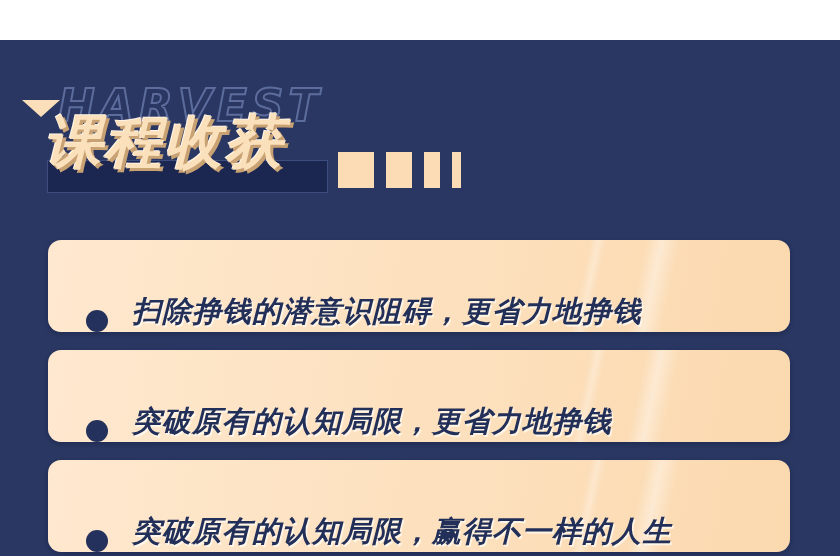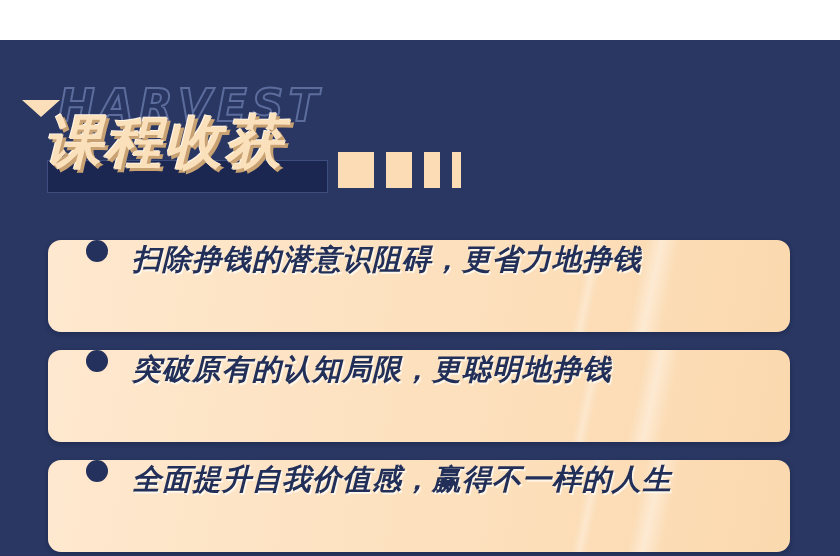--- a/index.html
+++ b/index.html
@@ -113,21 +113,21 @@
   }
 
   .card {
     position: relative;
     width: 742px;
     height: 92px;
     border-radius: 13px;
     background: linear-gradient(100deg, #FEE8CF 0%, #FDE2C1 42%, #FBD9AF 100%);
     box-shadow: 0 2px 5px rgba(10, 16, 40, 0.28);
     display: flex;
-    align-items: flex-start;
+    align-items: flex-end;
     overflow: hidden;
     margin-bottom: 18px;
   }
   .card::after {
     
     content: "";
     position: absolute;
     top: -30%;
     right: 16%;
     width: 34px;
@@ -205,23 +205,23 @@
 
   <div id="cards">
 
     <div class="card">
       <span class="card-bullet"></span>
       <span class="card-text">扫除挣钱的潜意识阻碍，更省力地挣钱</span>
     </div>
 
     <div class="card">
       <span class="card-bullet"></span>
-      <span class="card-text">突破原有的认知局限，更聪明地挣钱</span>
+      <span class="card-text">突破原有的认知局限，更省力地挣钱</span>
     </div>
 
     <div class="card">
       <span class="card-bullet"></span>
-      <span class="card-text">全面提升自我价值感，赢得不一样的人生</span>
+      <span class="card-text">突破原有的认知局限，赢得不一样的人生</span>
     </div>
 
   </div>
 
 </div>
 
 </body></html>

